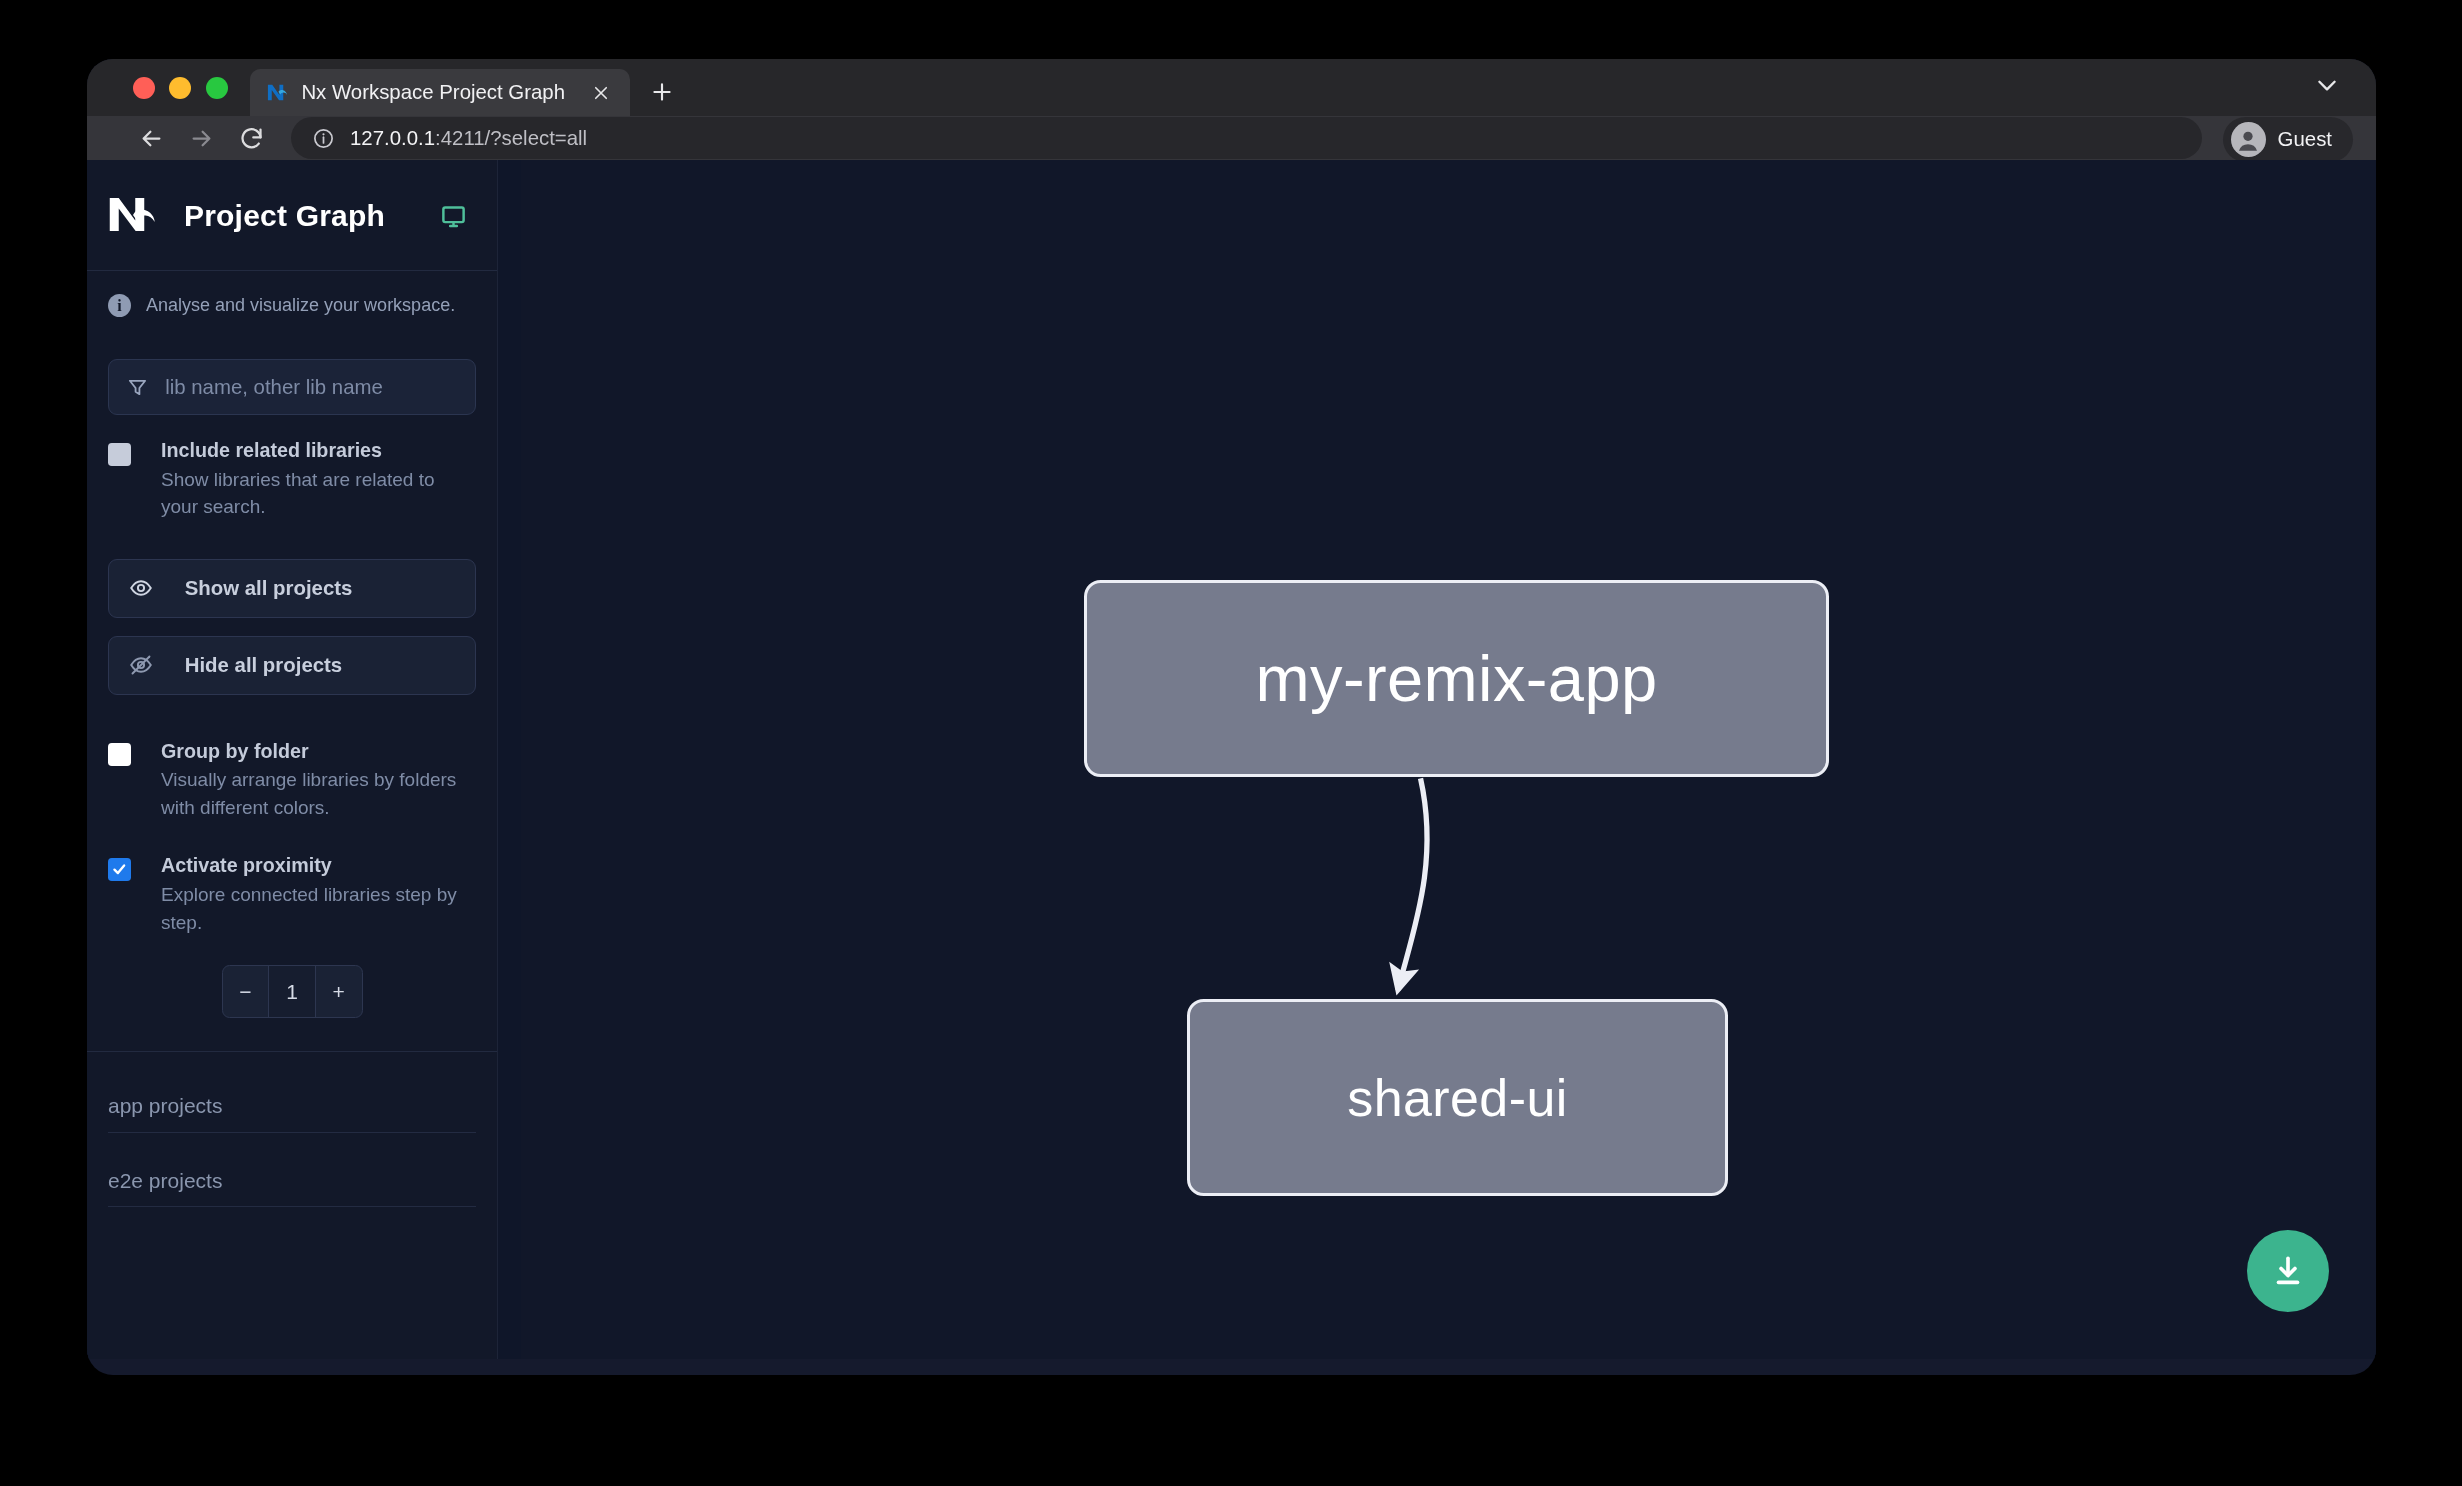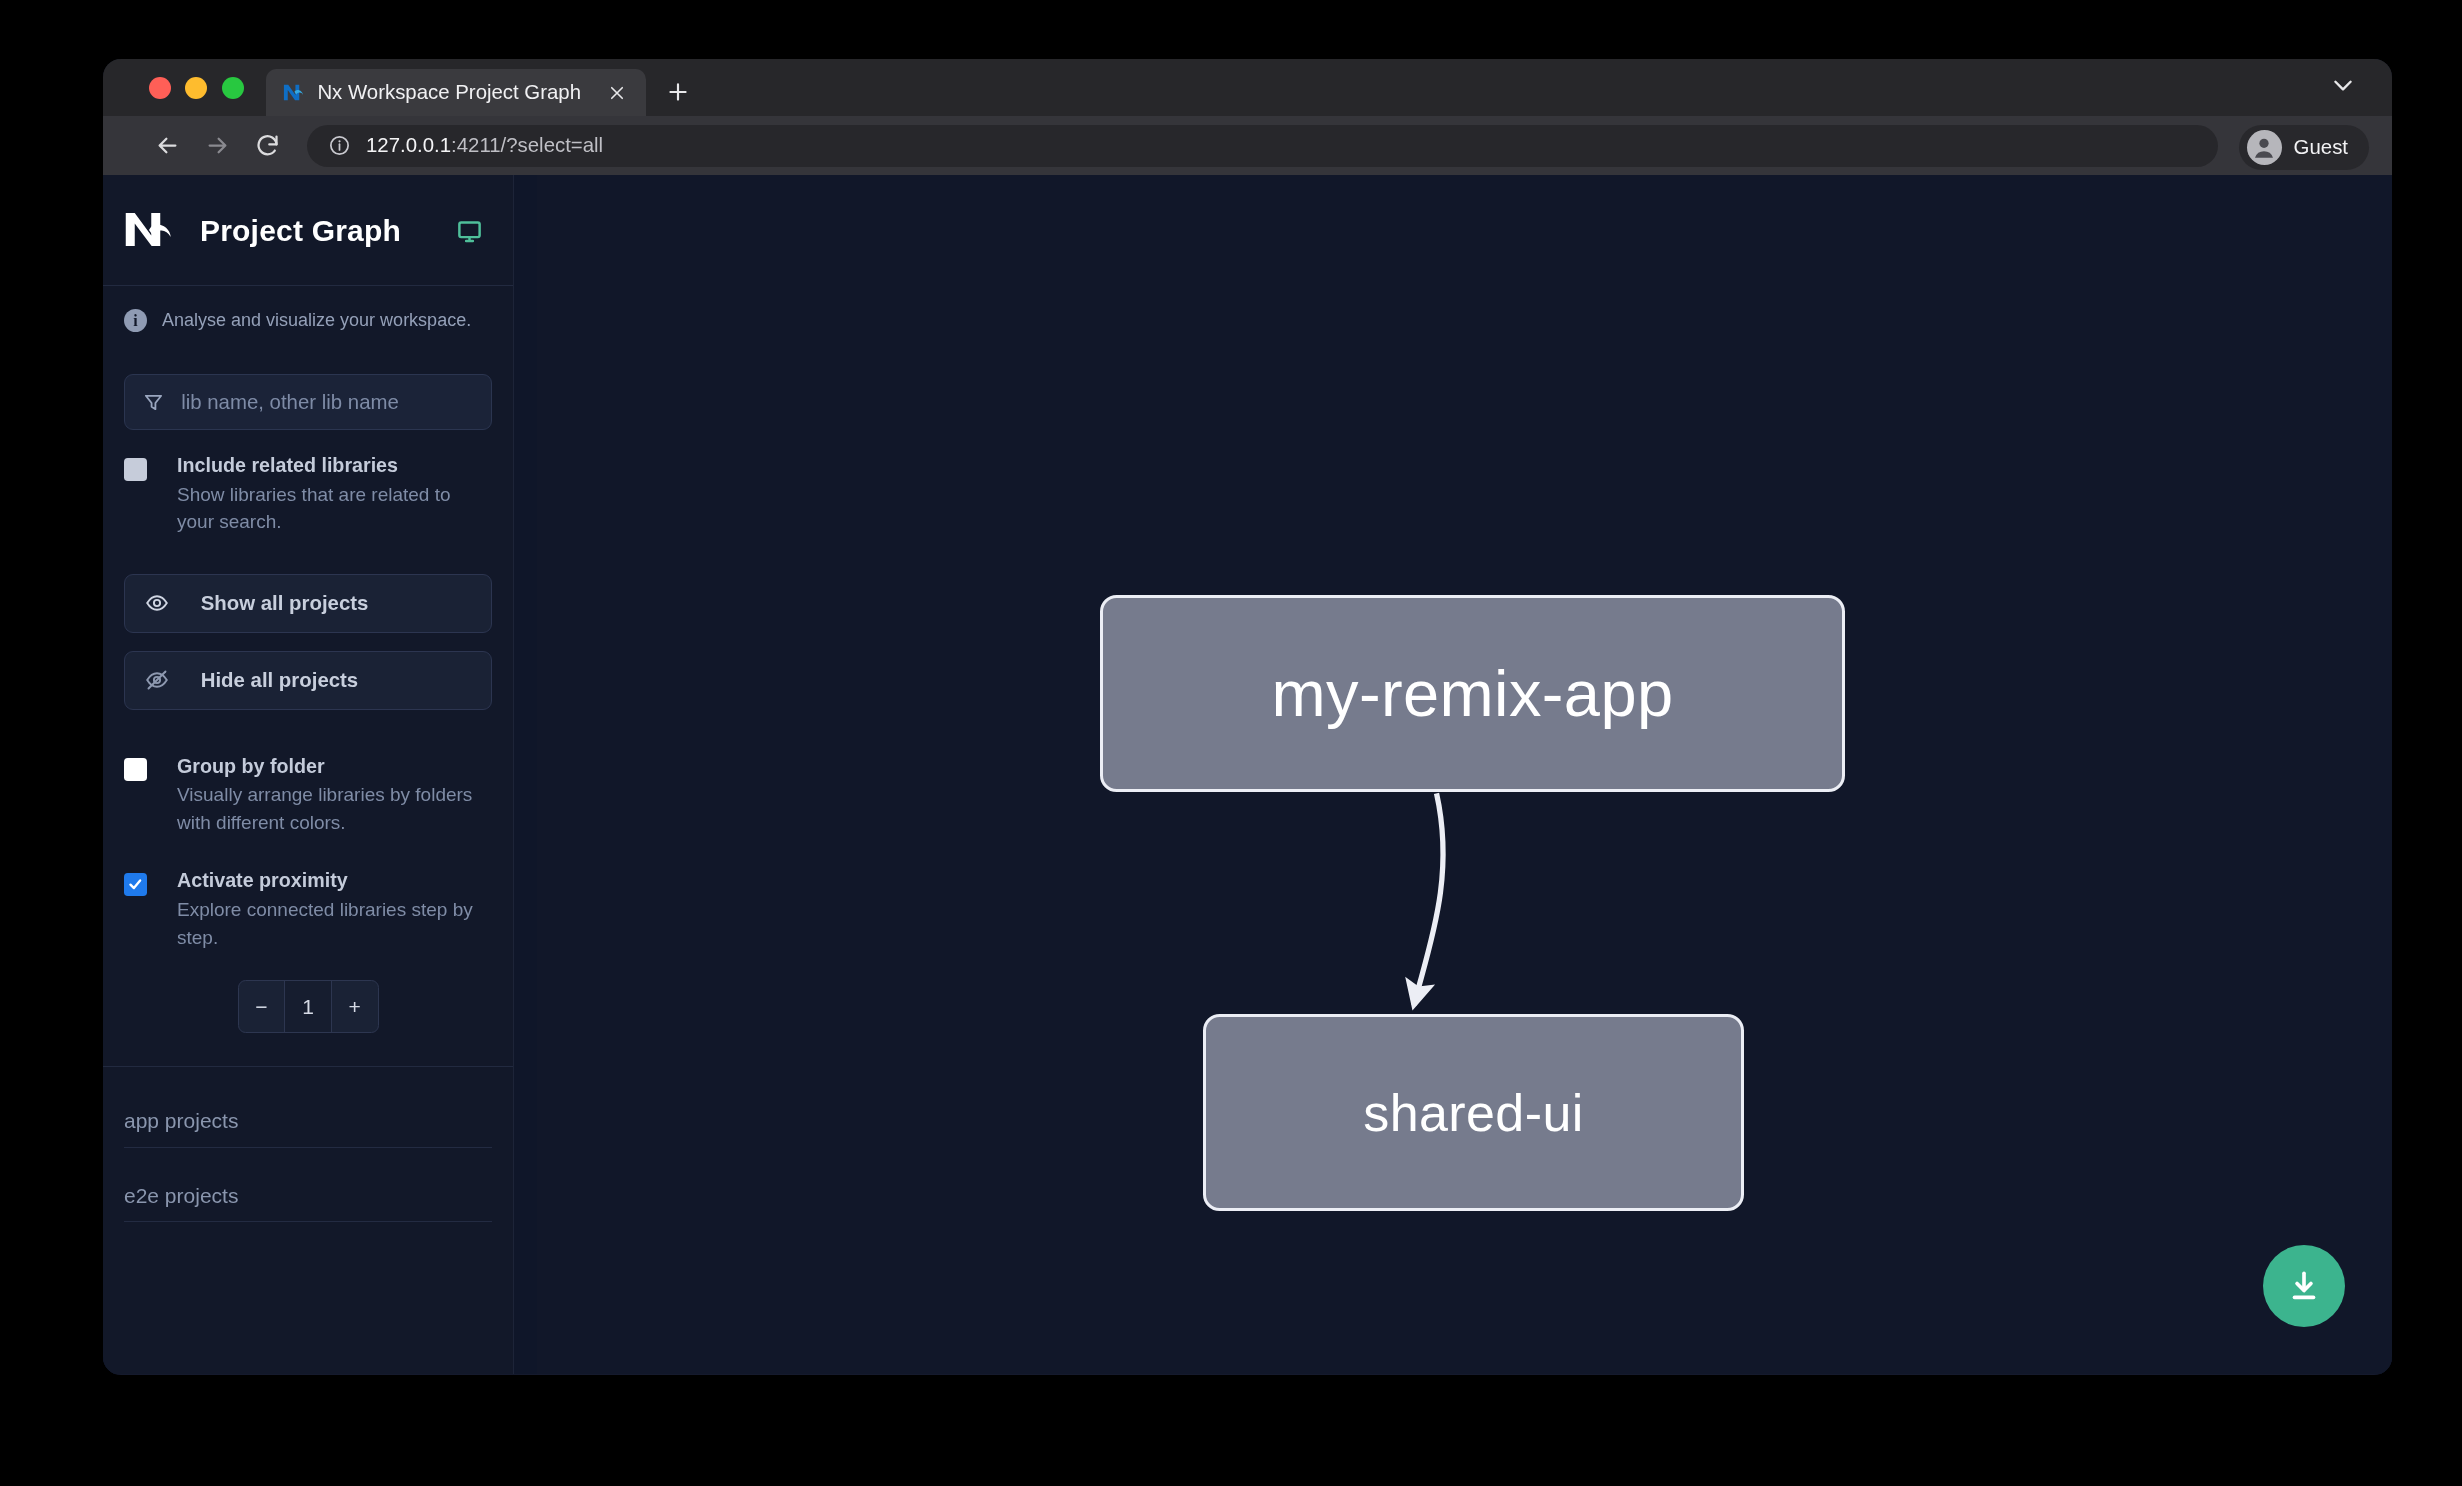--- a/index.html
+++ b/index.html
@@ -8,25 +8,24 @@
     background: #000000;
     font-family: "Liberation Sans", sans-serif;
     overflow: hidden;
   }
 
   
   .window {
     position: absolute;
     left: 87px; top: 59px;
     width: 2289px; height: 1316px;
-    border-radius: 18px;
+    border-radius: 26px;
     overflow: hidden;
     background: #151a2d;
     box-shadow: 0 7.6px 45px rgba(0,0,0,.6);
-    margin-left: 16px;
   }
 
   
   .tabstrip {
     position: relative;
     height: 57px;
     background: #27272a;
     display: flex;
     align-items: flex-end;
   }
@@ -72,21 +71,21 @@
     color: #e8e8ea; font-size: 29px; font-weight: 300; line-height: 1;
   }
   .tabstrip-spacer { flex: 1 1 auto; }
   .chev-down {
     margin: 0 36px 15px 0;
     color: #e8e8ea;
   }
 
   
   .toolbar {
-    height: 59px;
+    height: 44px;
     background: #35353a;
     display: flex; align-items: center;
     padding: 0 23px 0 39px;
     gap: 0;
   }
   .navbtn {
     width: 50px; height: 50px;
     display: flex; align-items: center; justify-content: center;
     color: #dcdcde;
   }

